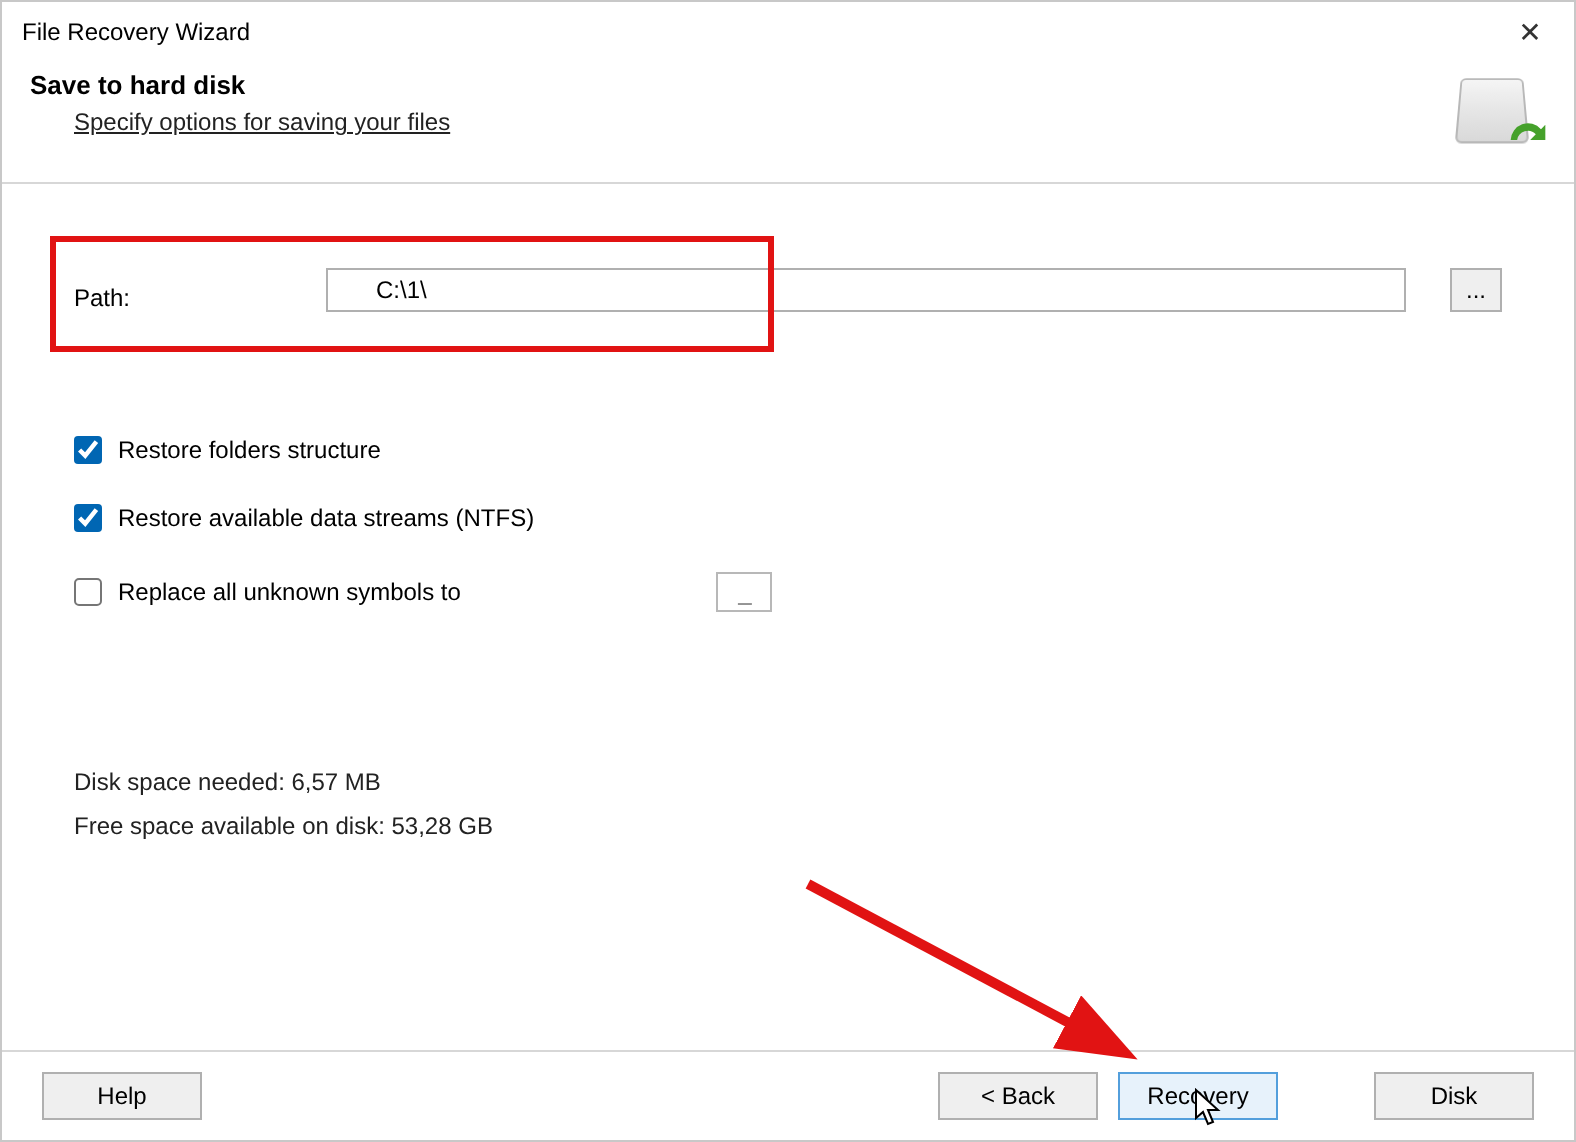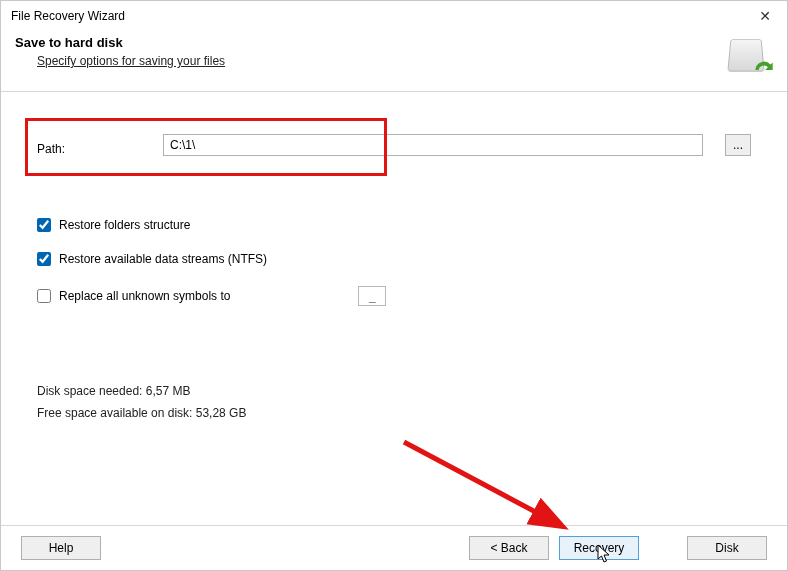--- a/index.html
+++ b/index.html
@@ -85,21 +85,21 @@
     gap: 22px;
   }
   .path-label{
     width: 104px;
     font-size:12px;
   }
   .path-input{
     flex:1;
     height:22px;
     border:1px solid #b0b0b0;
-    padding: 2px 6px;
+    padding: 2px 24px;
     font-family: inherit;
     font-size:12px;
     background:#fff;
   }
   .browse-btn{
     width:26px;
     height:22px;
     border:1px solid #b0b0b0;
     background:#efefef;
     font-size:12px;

